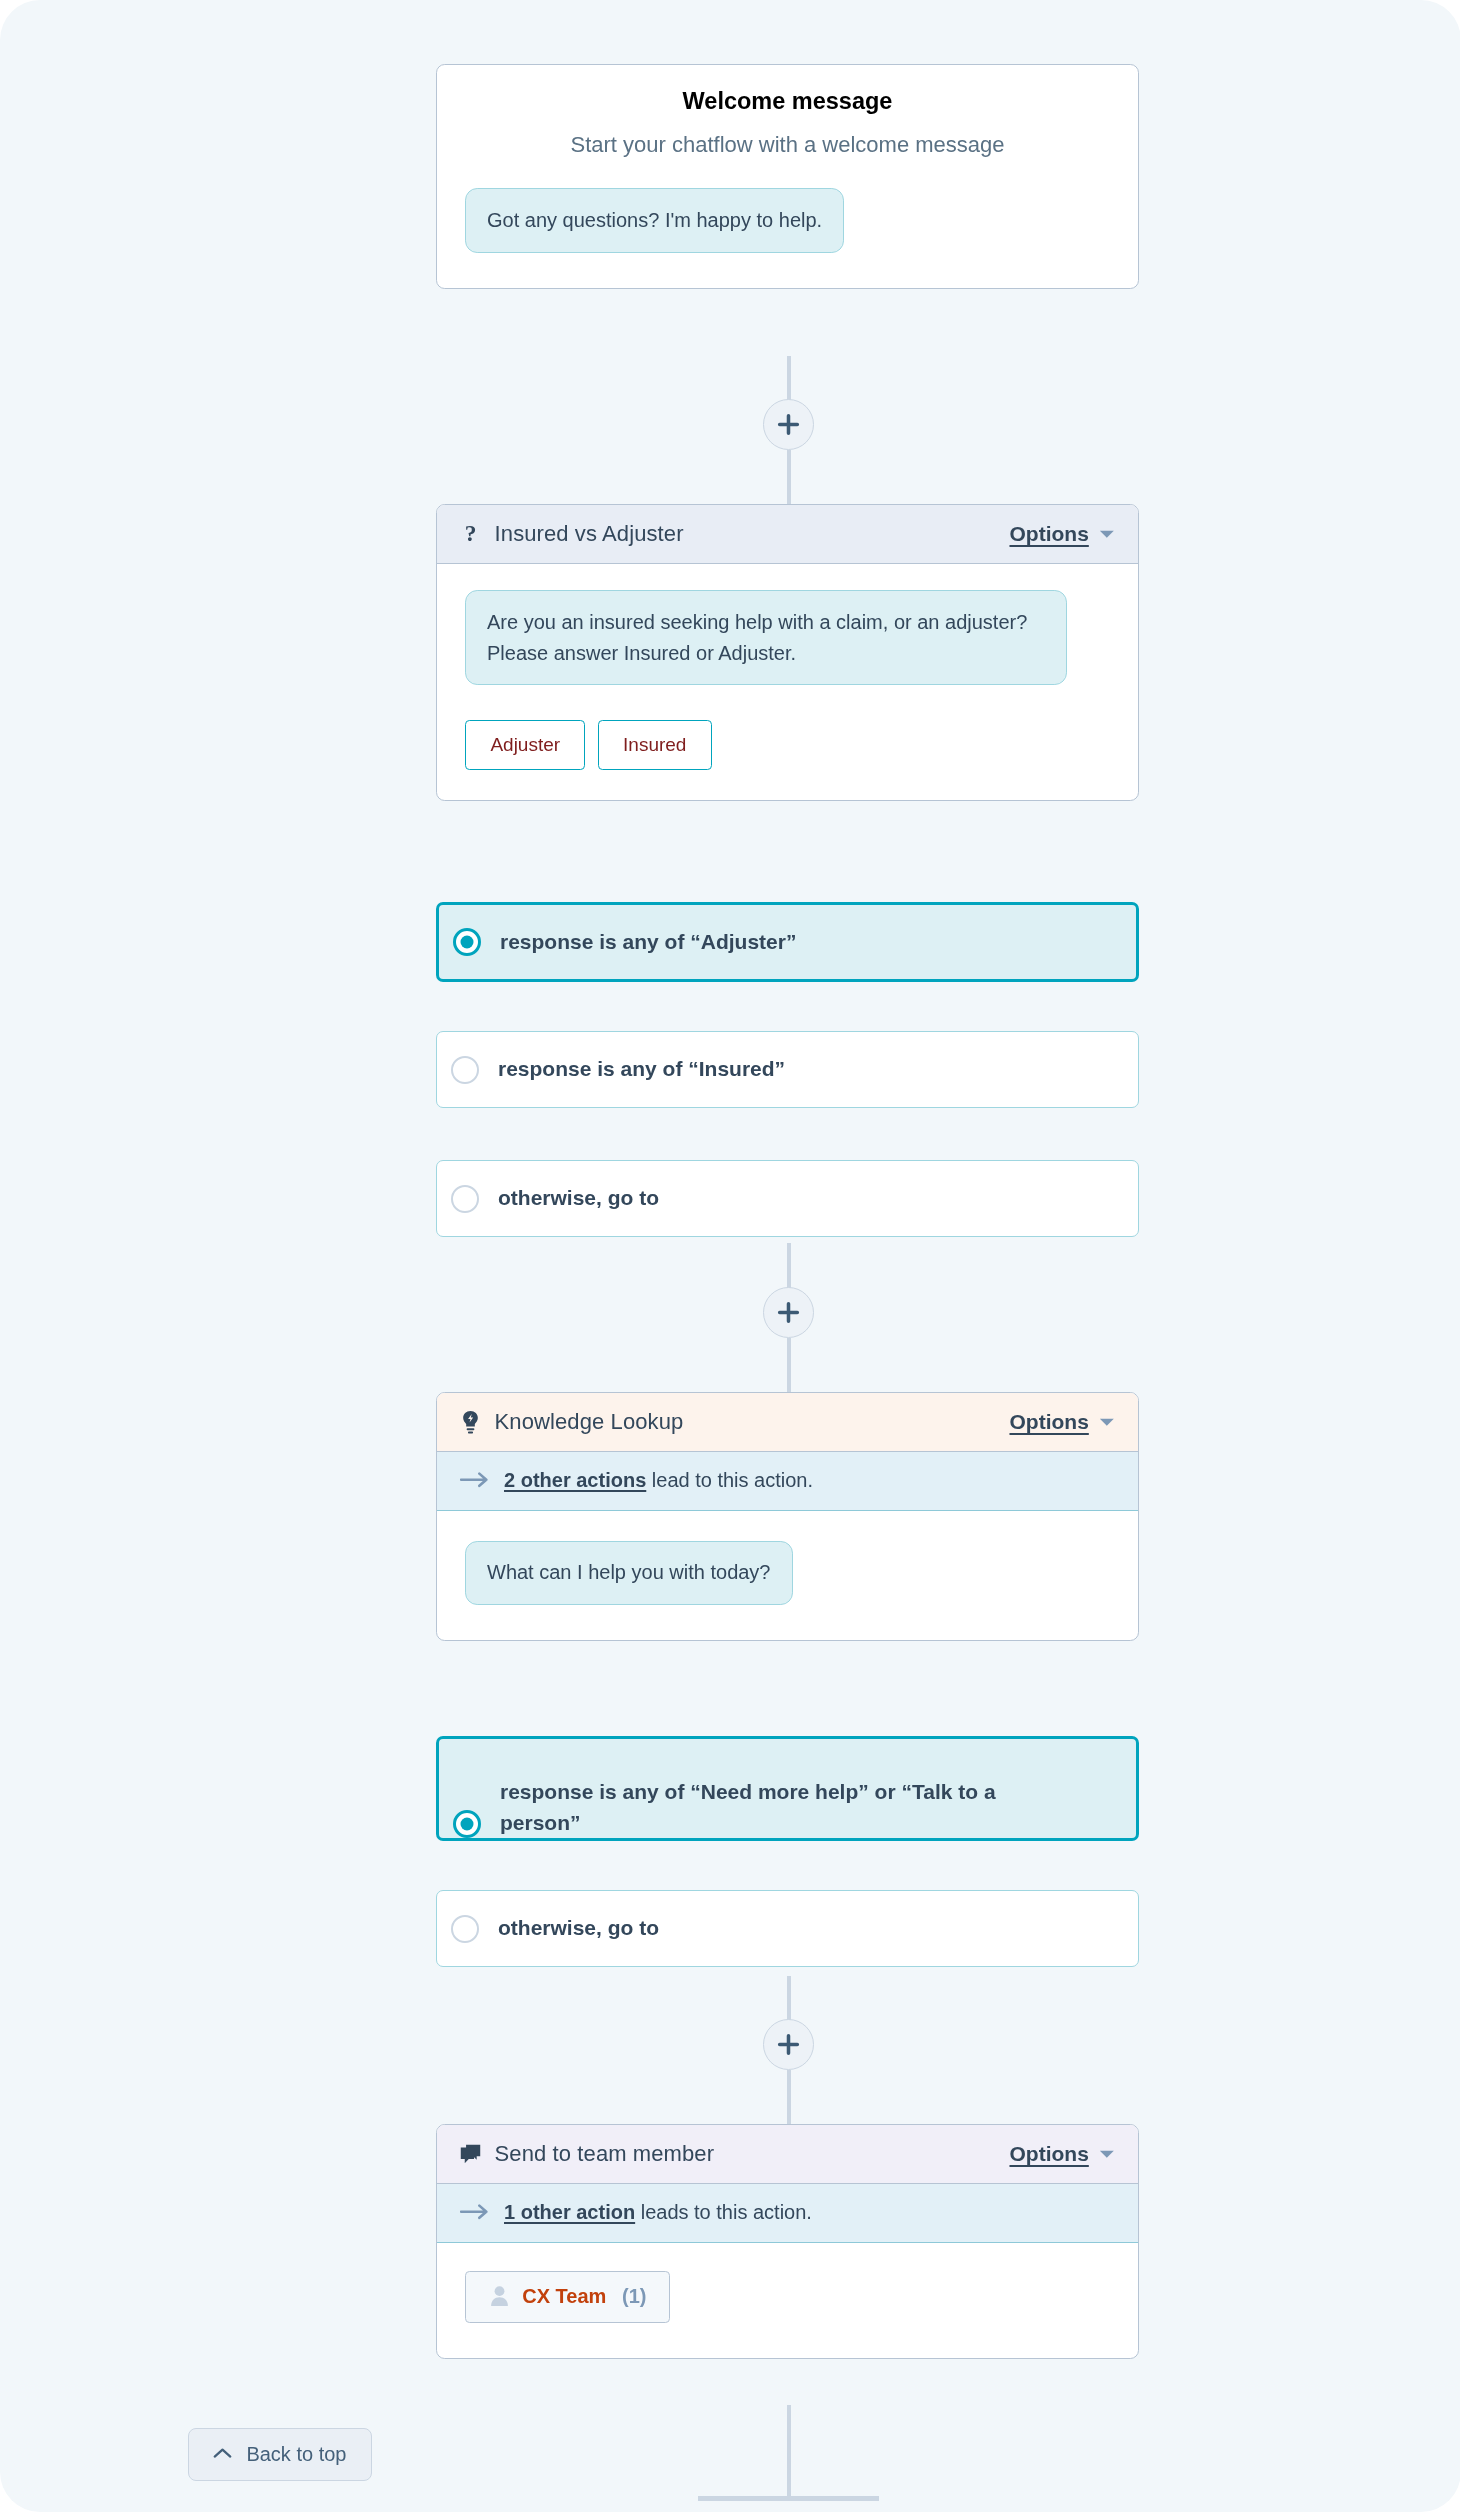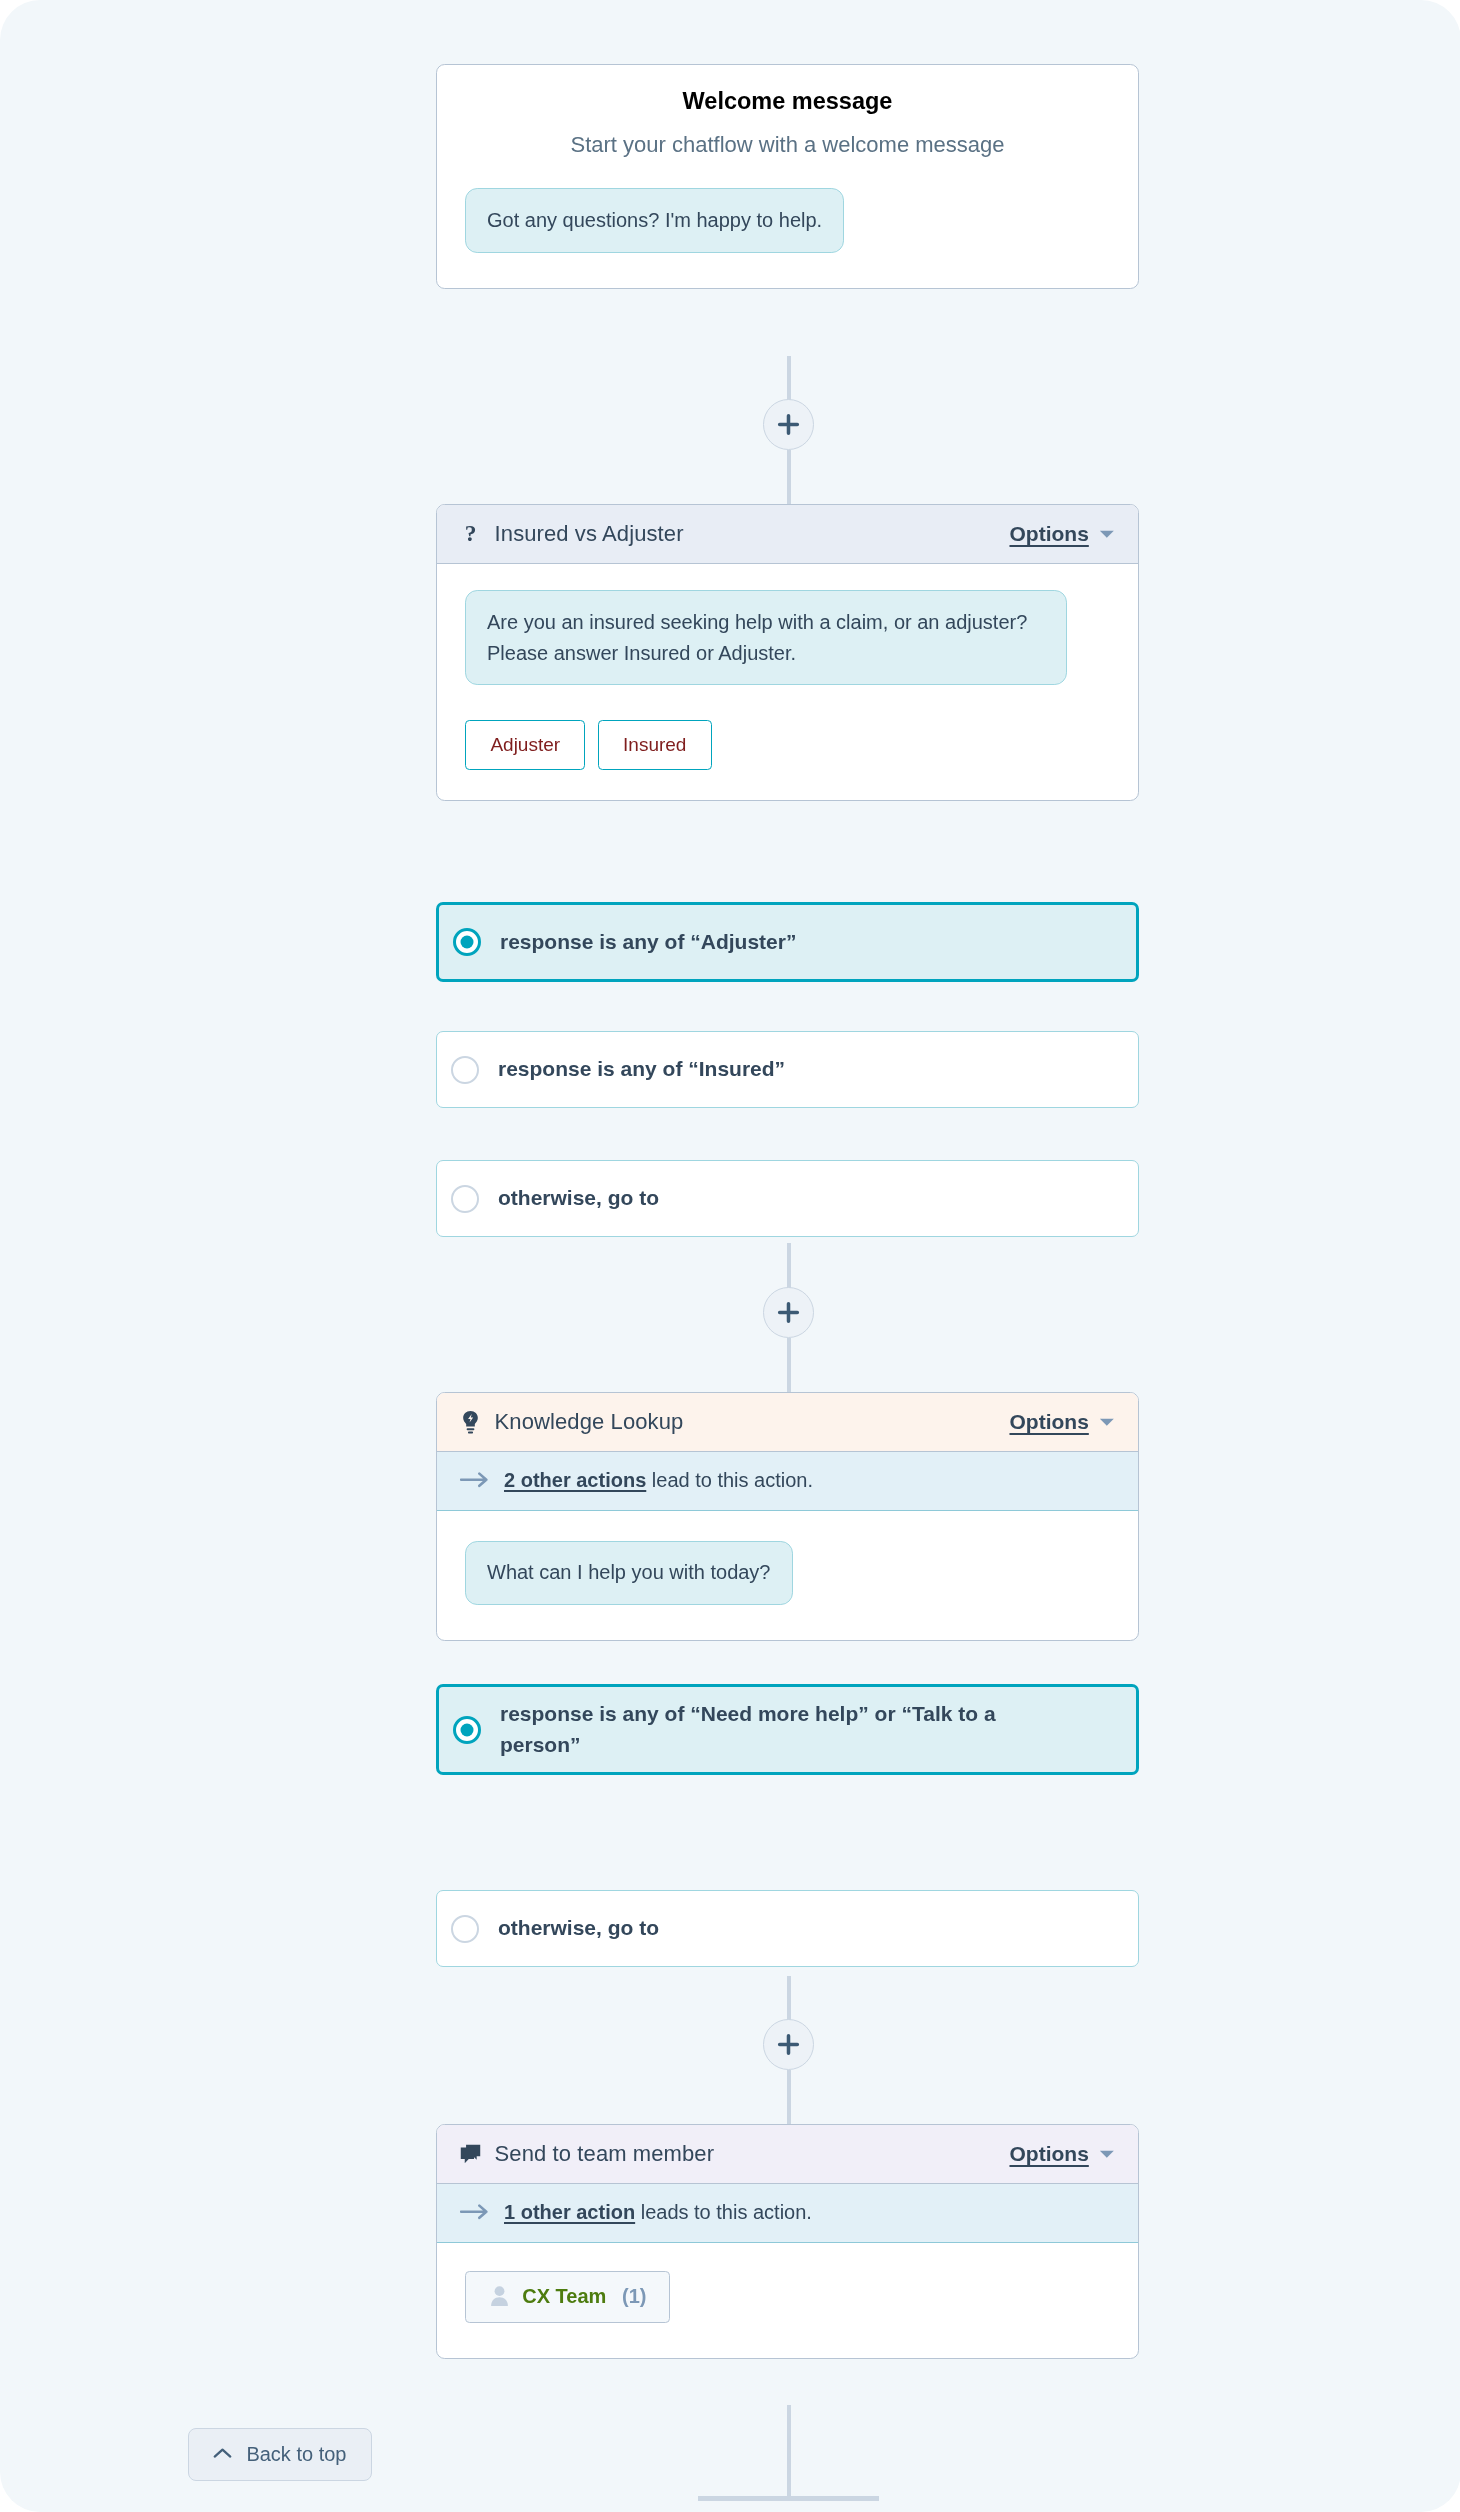--- a/index.html
+++ b/index.html
@@ -257,21 +257,21 @@
     gap: 12.2px;
     background: #F4F8FB;
     border: 1.7px solid #B6C4D4;
     border-radius: 4.4px;
     padding: 12.2px 23px;
     cursor: pointer;
   }
   .team-chip .chip-label {
     font-size: 20px;
     font-weight: bold;
-    color: #4d7c0f;
+    color: #c2410c;
   }
   .team-chip .chip-count {
     font-size: 20px;
     font-weight: bold;
     color: #7C98B6;
     margin-left: 3.5px;
   }
 
   
   .back-to-top {
@@ -407,21 +407,21 @@
           </svg>
         </span>
         <span class="lead-text"><span class="lead-link">2 other actions</span><span> lead to this action.</span></span>
       </div>
 
       <div class="card-body" style="padding:30px 28px 35px 28px;">
         <div class="bubble">What can I help you with today?</div>
       </div>
     </div>
 
-    <div class="branch-row selected" style="top:1651px; height:91px;">
+    <div class="branch-row selected" style="top:1703px; height:105px;align-items:flex-end;">
       <span class="radio on"></span>
       <span class="branch-label" style="max-width:576px;">response is any of “Need more help” or “Talk to a person”</span>
     </div>
 
     <div class="branch-row" style="top:1857px; height:77px;">
       <span class="radio"></span>
       <span class="branch-label">otherwise, go to</span>
     </div>
 
     <div class="plus-btn" style="left:726px; top:1986px;">

